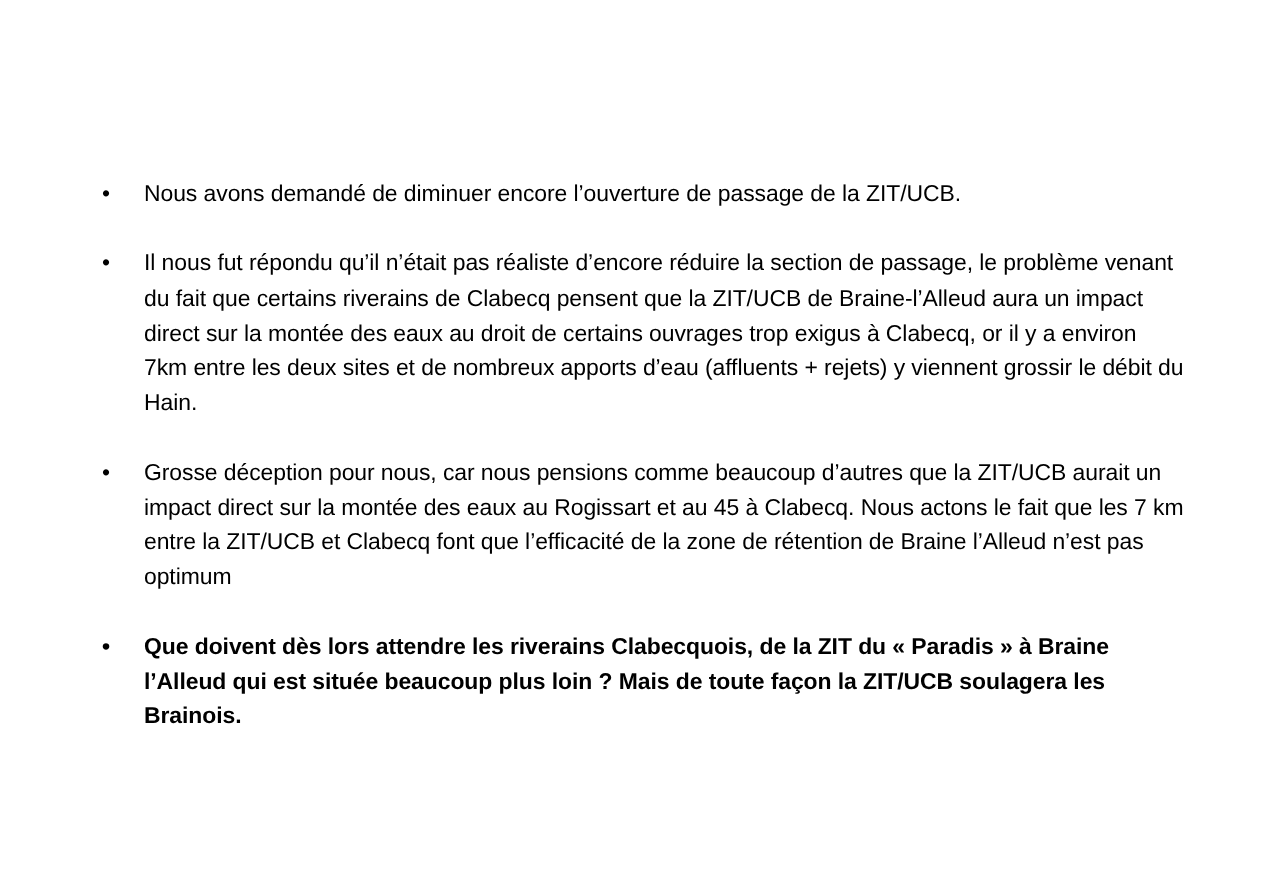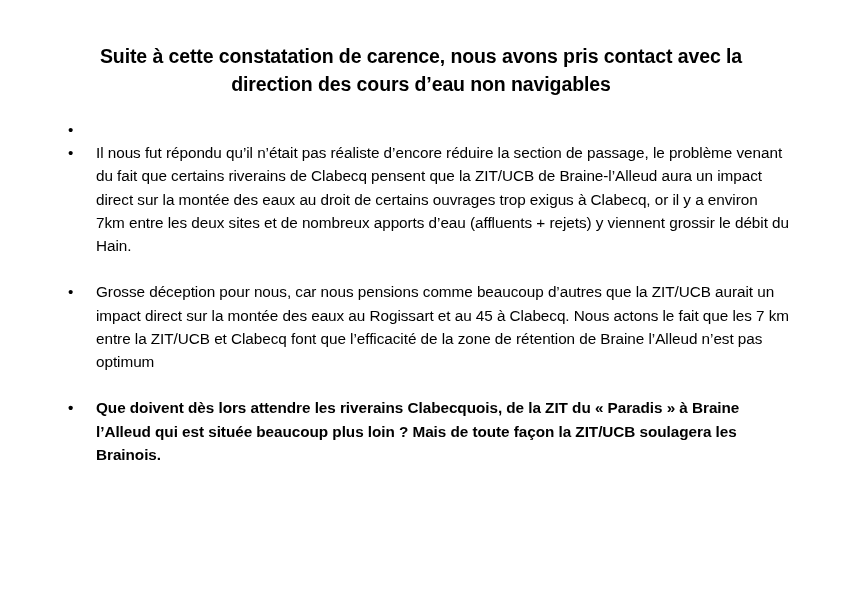--- a/index.html
+++ b/index.html
@@ -64,26 +64,26 @@
   }
   .bullet-item.spaced-top {
     margin-top: 8px;
   }
 </style>
 </head>
 <body>
 
 <div class="slide">
 
-  <div class="slide-title">Suite à cette constatation de carence, nous avons pris contact avec la direction des cours d’eau non navigables</div>
 
   <ul class="body-list">
 
     <li class="bullet-item">
       <span class="dot">•</span>
+      <span>Nous avons demandé de diminuer encore l’ouverture de passage de la ZIT/UCB.</span>
     </li>
 
     <li class="bullet-item">
       <span class="dot">•</span>
       <span>Il nous fut répondu qu’il n’était pas réaliste d’encore réduire la section de passage, le problème venant du fait que certains riverains de Clabecq pensent que la ZIT/UCB de Braine-l’Alleud aura un impact direct sur la montée des eaux au droit de certains ouvrages trop exigus à Clabecq, or il y a environ 7km entre les deux sites et de nombreux apports d’eau (affluents + rejets) y viennent grossir le débit du Hain.</span>
     </li>
 
     <li class="bullet-item">
       <span class="dot">•</span>
       <span>Grosse déception pour nous, car nous pensions comme beaucoup d’autres que la ZIT/UCB aurait un impact direct sur la montée des eaux au Rogissart et au 45 à Clabecq. Nous actons le fait que les 7 km entre la ZIT/UCB et Clabecq font que l’efficacité de la zone de rétention de Braine l’Alleud n’est pas optimum</span>

